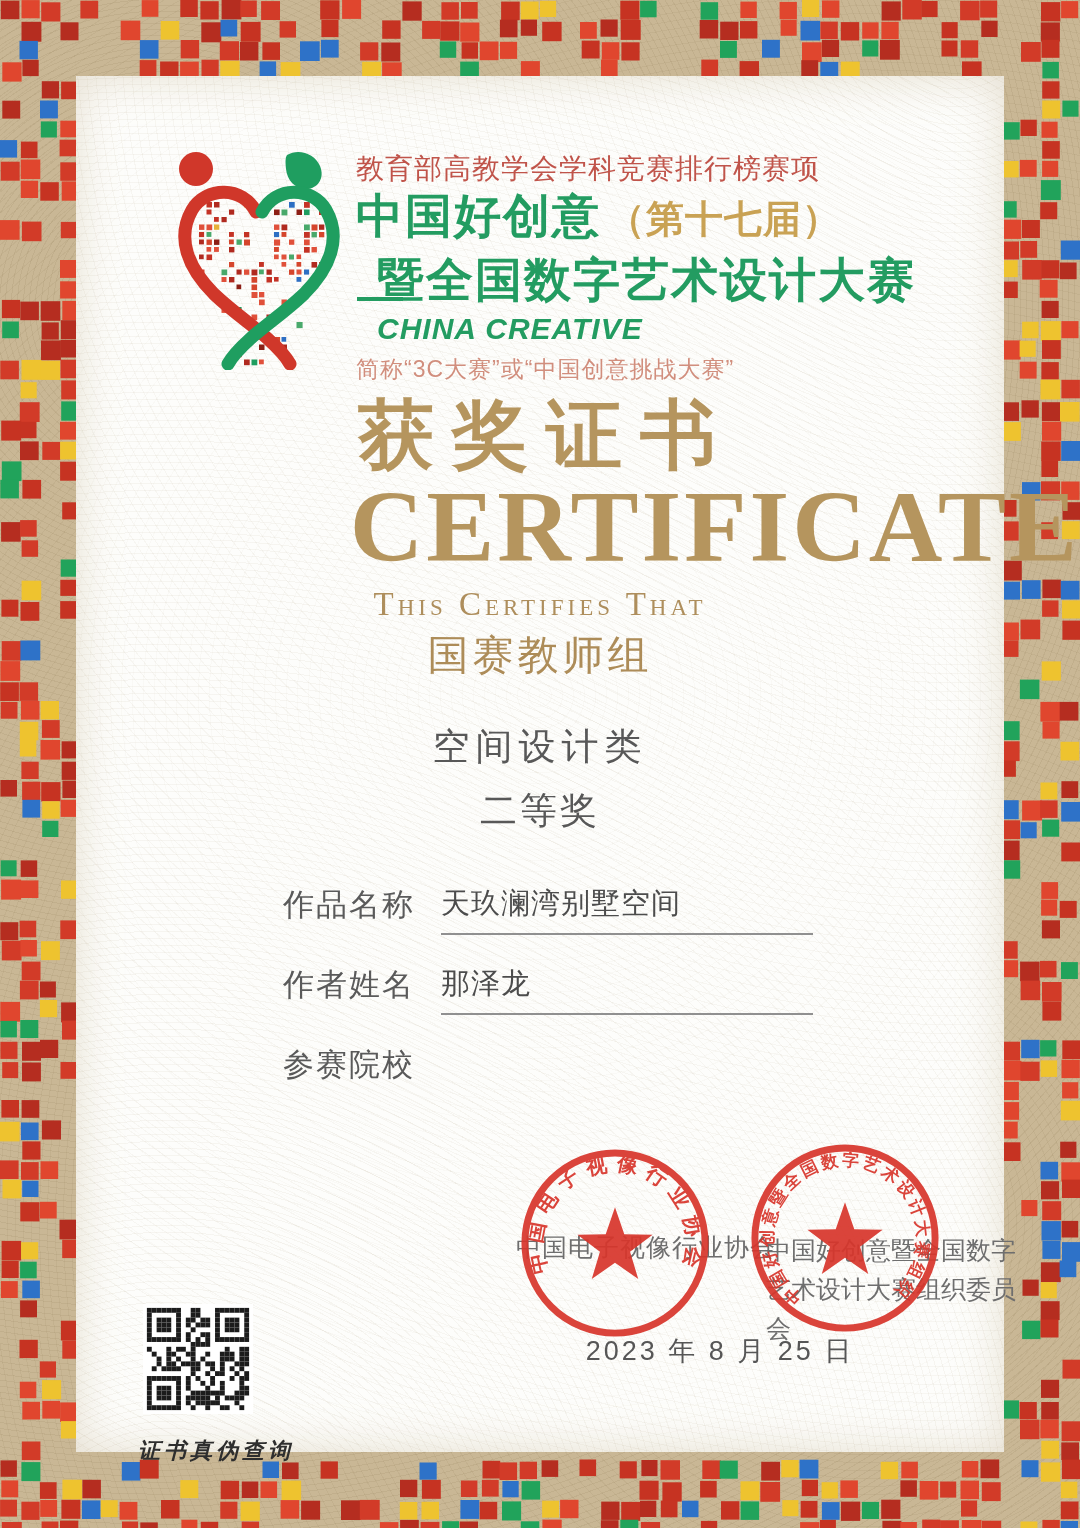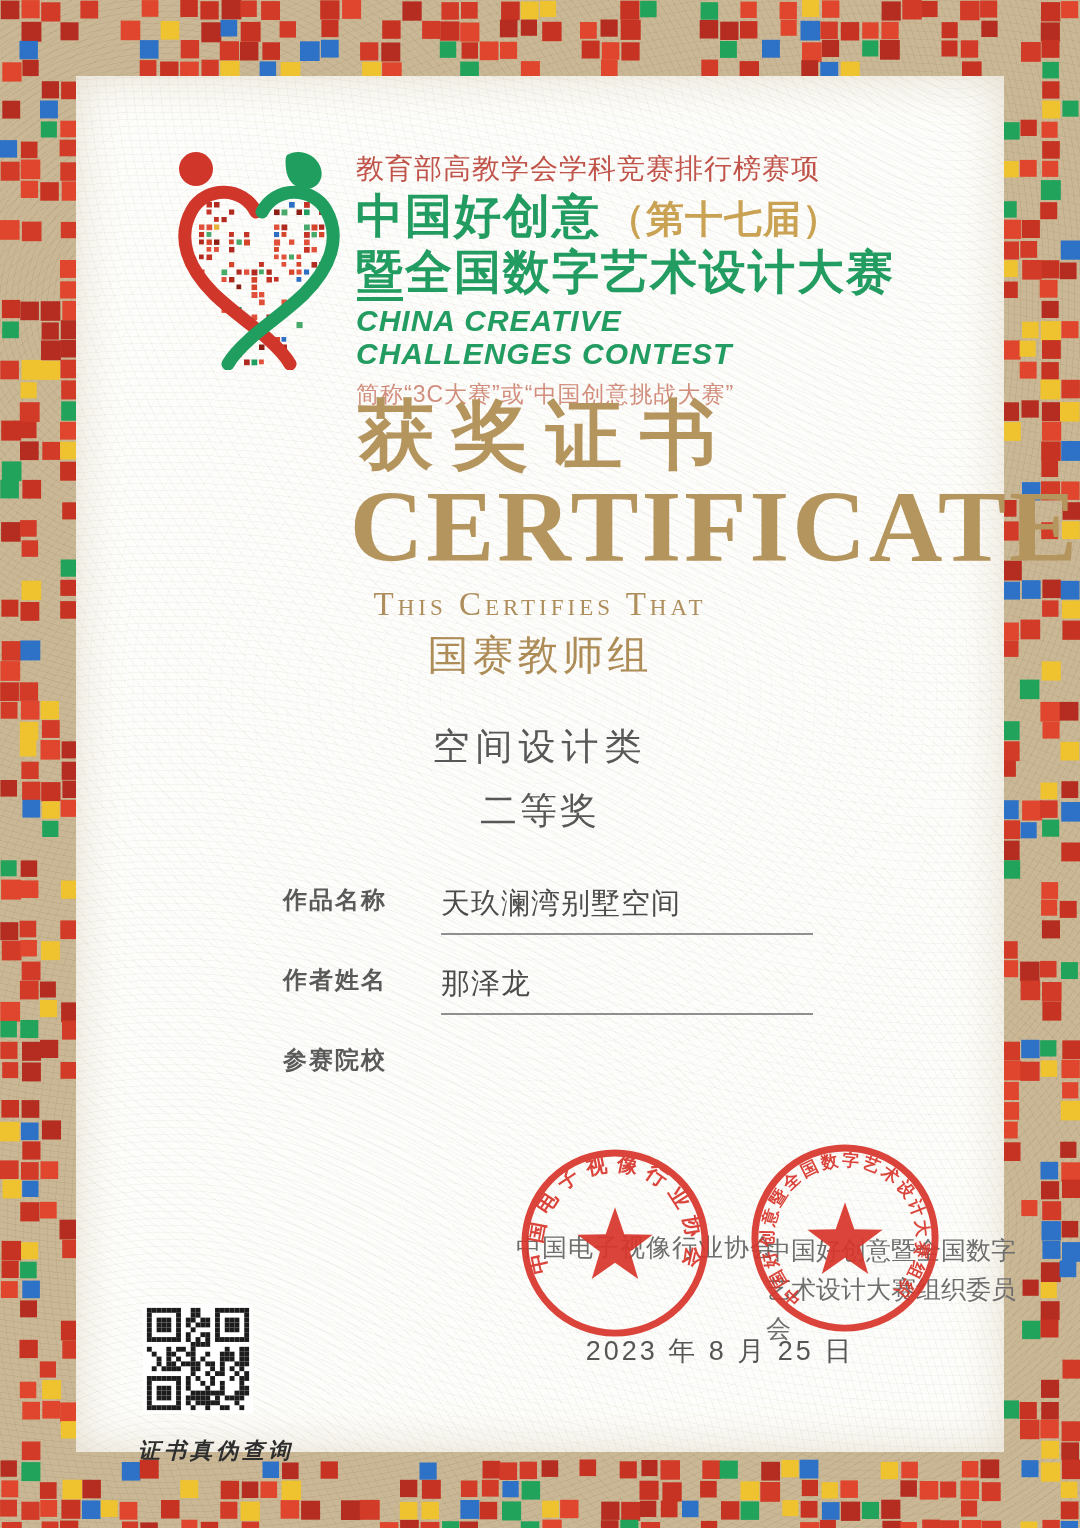--- a/index.html
+++ b/index.html
@@ -19,39 +19,39 @@
     box-shadow: inset 0 0 46px rgba(190,172,135,.38);}
   .abs{position:absolute;z-index:3;}
   
   .logo{left:168px;top:146px;width:182px;height:224px;}
   
   .hdr{left:356px;top:152px;width:560px;}
   .hdr-tagline-top{font-size:28px;line-height:34px;color:#c0544a;letter-spacing:1px;font-weight:500;}
   .hdr-row{display:flex;align-items:baseline;margin-top:4px;}
   .hdr-title-cn{font-size:47px;line-height:52px;font-weight:800;color:#239c61;letter-spacing:2px;}
   .hdr-session{font-size:38px;font-weight:800;color:#c9a254;margin-left:6px;letter-spacing:1px;}
-  .hdr-title-cn2{font-size:47px;line-height:54px;font-weight:800;color:#239c61;letter-spacing:2px;margin-top:0px;}
+  .hdr-title-cn2{font-size:47px;line-height:54px;font-weight:800;color:#239c61;letter-spacing:2px;margin-top:8px;text-align:right;}
   .ji-underline{left:357px;top:297px;width:46px;height:4px;background:#239c61;}
-  .hdr-en{font-size:30px;line-height:33px;font-weight:700;font-style:italic;color:#239c61;letter-spacing:1px;margin-top:5px;}
+  .hdr-en{font-size:30px;line-height:33px;font-weight:700;font-style:italic;color:#239c61;letter-spacing:1px;margin-top:5px;margin-left:21px;}
   .hdr-en2{font-size:30px;line-height:33px;font-weight:700;font-style:italic;color:#239c61;letter-spacing:1px;}
   .hdr-tagline-bottom{font-size:23px;line-height:30px;color:#d18e7d;letter-spacing:1px;margin-top:9px;}
   
   .title-cn{left:0;top:385px;width:1080px;text-align:center;font-family:"Liberation Serif",serif;
     font-size:76px;font-weight:600;color:#b5955e;letter-spacing:18px;padding-left:12px;box-sizing:border-box;}
   .title-en{left:0;top:468px;width:1080px;text-align:right;font-family:"Liberation Serif",serif;
     font-size:102px;font-weight:700;color:#b5955e;letter-spacing:3px;}
   .certifies{left:0;top:586px;width:1080px;text-align:center;font-family:"Liberation Serif",serif;
     font-variant:small-caps;font-size:33px;color:#ae8e5c;letter-spacing:4px;}
   .group{left:0;top:628px;width:1080px;text-align:center;font-size:41px;color:#ad8c58;letter-spacing:4px;}
   .category{left:0;top:722px;width:1080px;text-align:center;font-size:37px;color:#585858;letter-spacing:6px;}
   .prize{left:0;top:786px;width:1080px;text-align:center;font-size:37px;color:#585858;letter-spacing:3px;}
   
   .fields{left:283px;top:884px;width:530px;}
   .field-row{display:flex;align-items:flex-start;margin-bottom:29px;}
-  .field-label{width:134px;font-size:24px;color:#5a5a5a;letter-spacing:2px;flex:none;font-weight:bold;}
+  .field-label{width:134px;font-size:31px;color:#5a5a5a;letter-spacing:2px;flex:none;}
   .field-value{margin-left:24px;width:392px;font-size:29px;color:#4c4c4c;
     border-bottom:2px solid #909090;padding-bottom:9px;letter-spacing:1px;}
   
   .org-left{left:516px;top:1231px;font-size:25px;color:#6e6e6e;letter-spacing:1px;font-weight:500;z-index:3;}
   .org-right{left:766px;top:1231px;width:260px;font-size:25px;line-height:39px;color:#6e6e6e;font-weight:500;z-index:3;}
   .seal{z-index:4;opacity:.92;}
   .seal-left{left:516px;top:1144px;}
   .seal-right{left:746px;top:1139px;}
   .seal text{fill:#d8352b;font-weight:700;font-family:"Liberation Sans",sans-serif;}
   .date{left:535px;top:1333px;width:370px;text-align:center;font-size:27px;color:#565656;letter-spacing:3px;z-index:5;}
@@ -692,21 +692,20 @@
   </svg>
 
   <div class="abs hdr">
     <div class="hdr-tagline-top">教育部高教学会学科竞赛排行榜赛项</div>
     <div class="hdr-row">
       <span class="hdr-title-cn">中国好创意</span>
       <span class="hdr-session">（第十七届）</span>
     </div>
     <div class="hdr-title-cn2">暨全国数字艺术设计大赛</div>
     <div class="hdr-en">CHINA CREATIVE</div>
-    <div class="hdr-en2">CHALLENGES CONTEST</div>
     <div class="hdr-tagline-bottom">简称“3C大赛”或“中国创意挑战大赛”</div>
   </div>
   <div class="abs ji-underline"></div>
 
   <div class="abs title-cn">获奖证书</div>
   <div class="abs title-en">CERTIFICATE</div>
   <div class="abs certifies">This  Certifies  That</div>
   <div class="abs group">国赛教师组</div>
 
   <div class="abs category">空间设计类</div>

